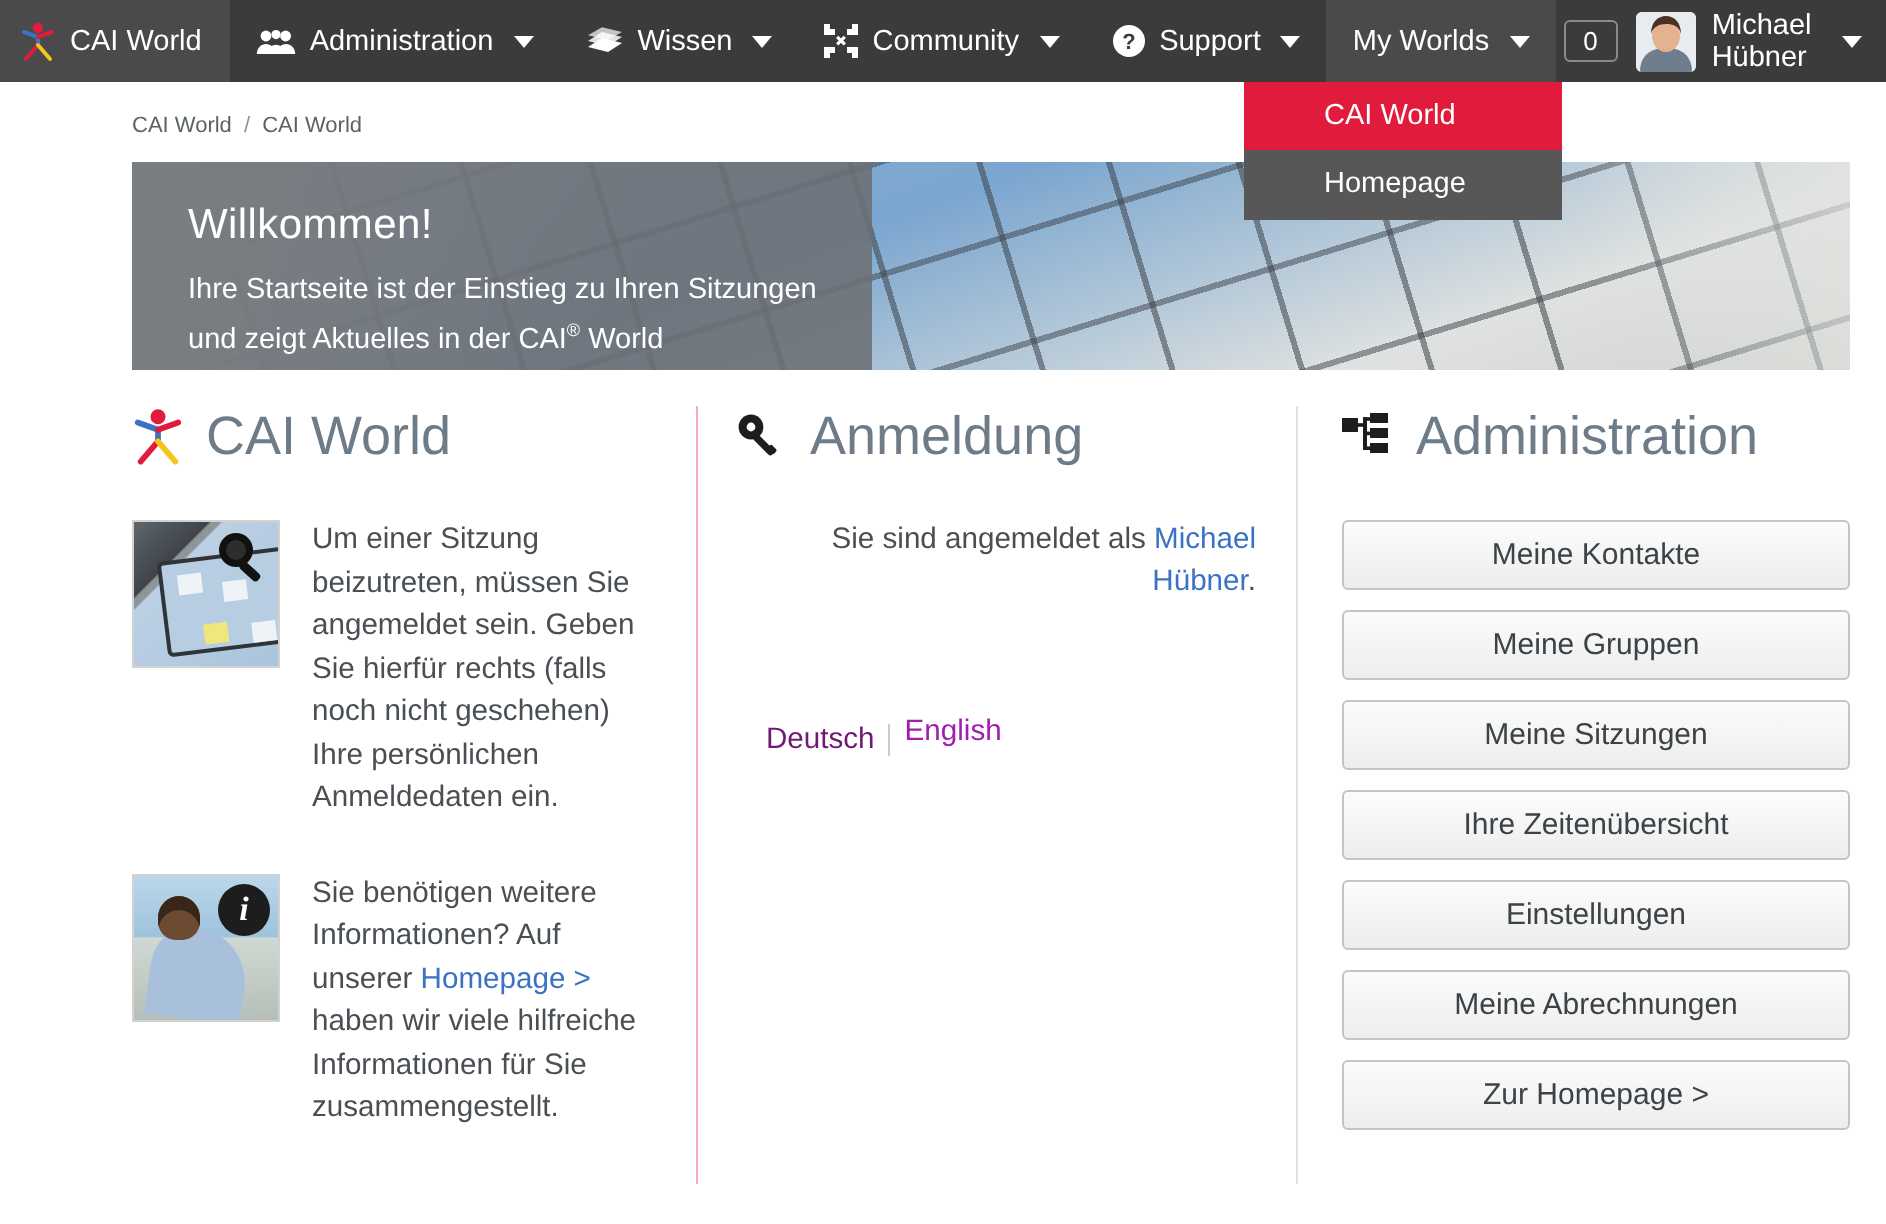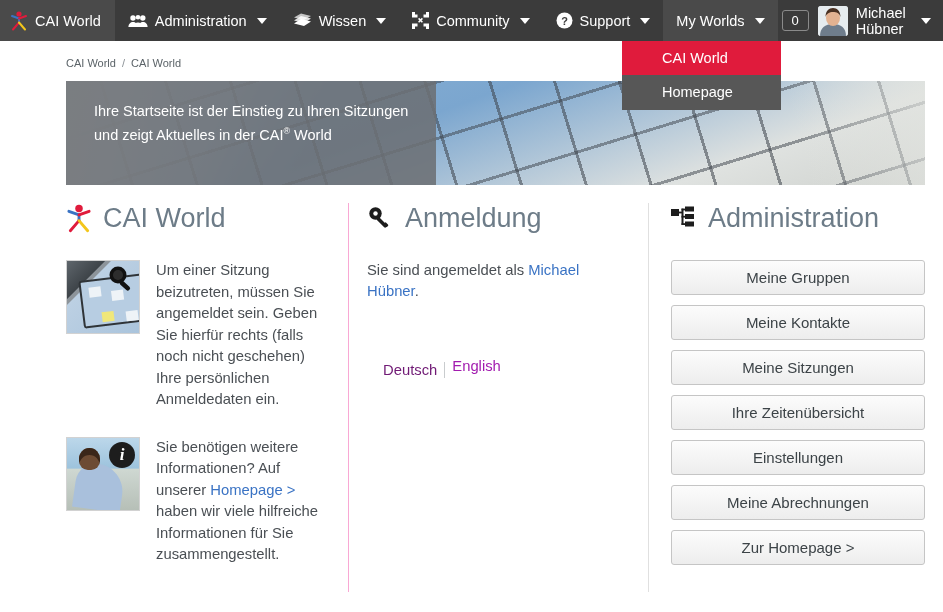--- a/index.html
+++ b/index.html
@@ -247,20 +247,21 @@
     line-height: 21.5px;
     color: #4a4f54;
   }
   .link { color: #3a73c4; cursor: pointer; }
 
   .login-text {
     font-size: 14.8px;
     line-height: 21px;
     color: #4a4f54;
     margin: 0 0 52px 0;
+    text-align: right;
   }
   .lang-row {
     display: flex;
     align-items: center;
     font-size: 14.8px;
     padding-left: 16px;
   }
   .lang-current { color: #701a75; padding-right: 7px; border-right: 1px solid #c9ccce; margin-top: 8px; }
   .lang-other { color: #a21caf; padding-left: 7px; cursor: pointer; }
 
@@ -381,20 +382,21 @@
 <div class="breadcrumb">
   <span class="crumb">CAI World</span>
   <span class="sep">/</span>
   <span class="crumb">CAI World</span>
 </div>
 
 <div class="banner">
   <div class="banner-photo"></div>
   <div class="banner-overlay"></div>
   <div class="banner-text">
+    <div class="banner-title">Willkommen!</div>
     <div class="banner-sub">
       <span>Ihre Startseite ist der Einstieg zu Ihren Sitzungen</span><br>
       <span>und zeigt Aktuelles in der CAI</span><sup>®</sup><span> World</span>
     </div>
   </div>
 </div>
 
 <div class="columns">
 
   <div class="col col-left">
@@ -469,21 +471,21 @@
           <rect x="10.5" y="2.6" width="2" height="16.3"></rect>
           <rect x="10.5" y="2.6" width="4" height="1.8"></rect>
           <rect x="10.5" y="9.8" width="4" height="1.8"></rect>
           <rect x="10.5" y="17.2" width="4" height="1.8"></rect>
           <rect x="7" y="5.6" width="4" height="1.8"></rect>
         </svg>
       </span>
       <span>Administration</span>
     </div>
 
+    <button class="btn">Meine Kontakte</button>
     <button class="btn">Meine Gruppen</button>
-    <button class="btn">Meine Kontakte</button>
     <button class="btn">Meine Sitzungen</button>
     <button class="btn">Ihre Zeitenübersicht</button>
     <button class="btn">Einstellungen</button>
     <button class="btn">Meine Abrechnungen</button>
     <button class="btn">Zur Homepage &gt;</button>
   </div>
 </div>
 
 </body></html>

